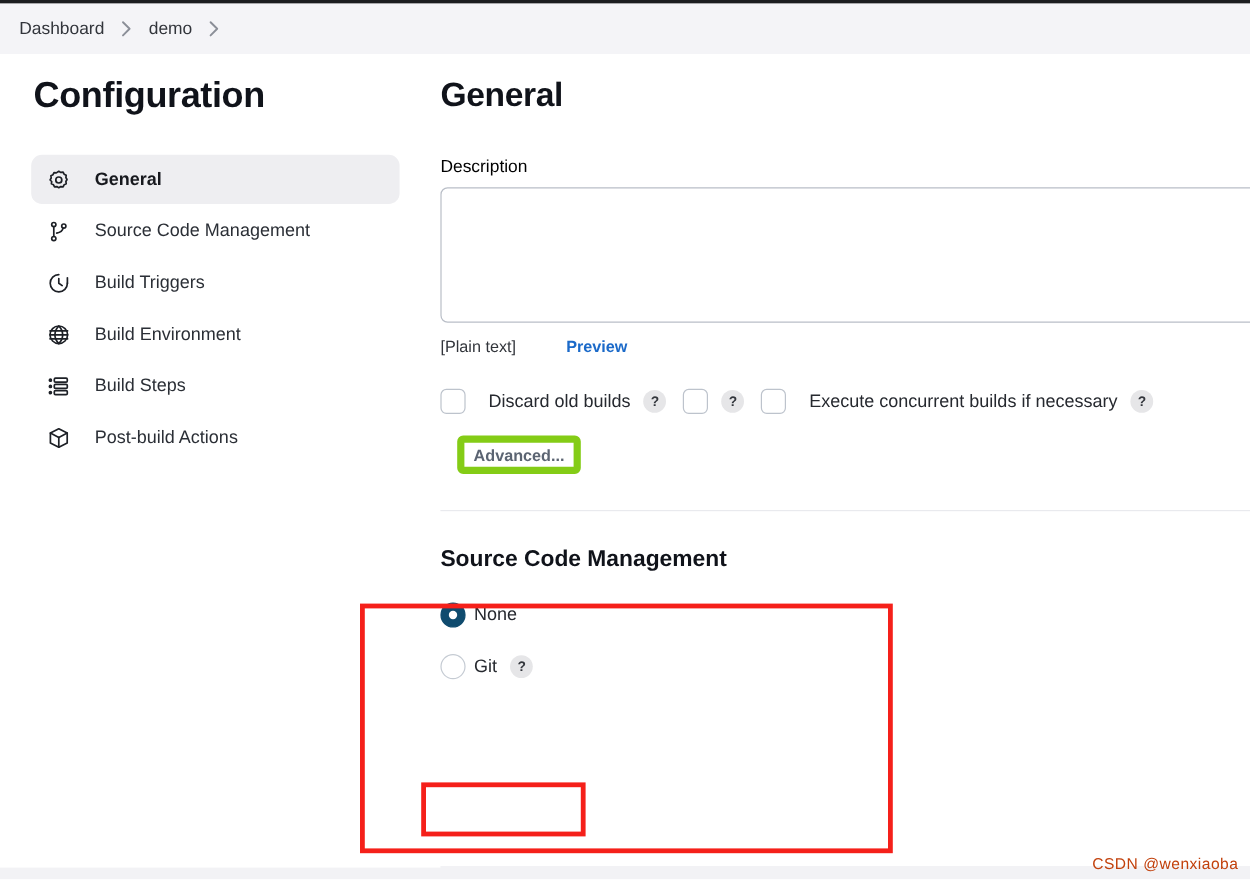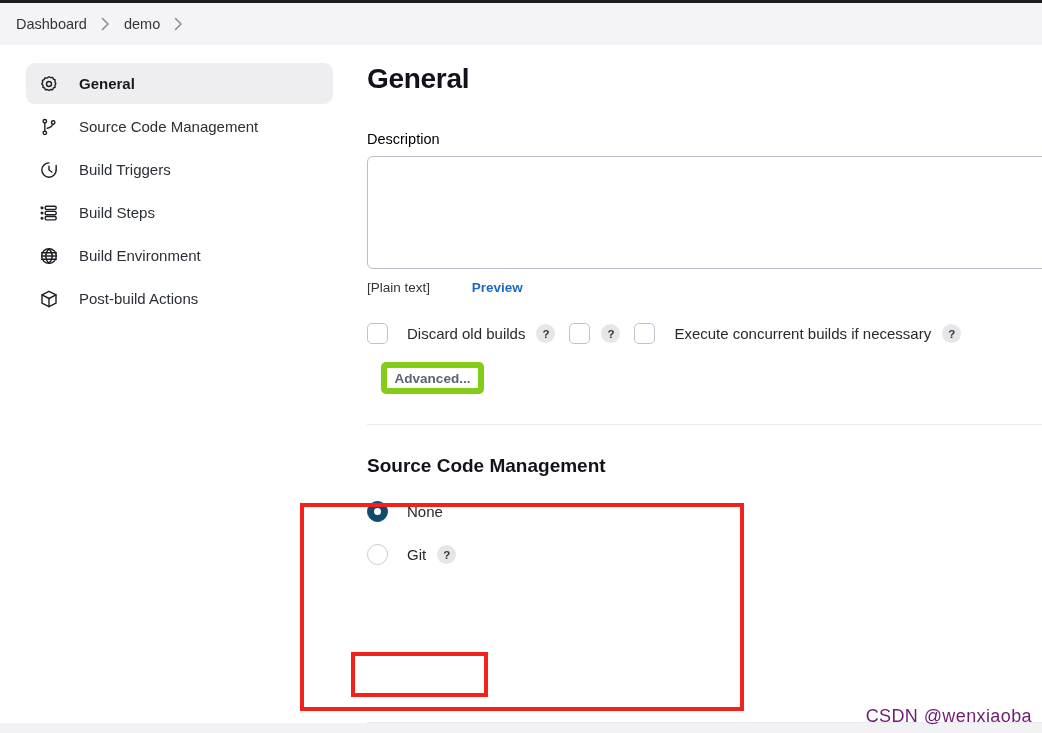--- a/index.html
+++ b/index.html
@@ -220,21 +220,21 @@
   .radio.on::after {
     content: "";
     width: 7px; height: 7px;
     border-radius: 50%;
     background: #ffffff;
   }
   .radio.off { background: #fff; border: 1.6px solid #c5cbd3; }
   .radio-label {
     font-size: 15px;
     color: #26292f;
-    margin-left: 19px;
+    margin-left: 7px;
     white-space: nowrap;
   }
   .divider-bottom {
     position: absolute;
     left: 12px; top: 677px;
     width: 680px; height: 1px;
     background: #e9eaee;
   }
 
   
@@ -252,22 +252,22 @@
     pointer-events: none;
     background: transparent;
   }
   .annot-outer { left: 300px; top: 503px; width: 444px; height: 208px; }
   .annot-inner { left: 351px; top: 652px; width: 137px; height: 45px; }
 
   
   .watermark {
     position: absolute;
     right: 10px; bottom: 6px;
-    font-size: 18px;
-    color: #701a75;
+    font-size: 13px;
+    color: #c2410c;
     letter-spacing: 0.4px;
     user-select: none;
   }
 </style>
 </head>
 <body>
 
 <div id="app">
 
   <div class="top-strip"></div>
@@ -283,20 +283,21 @@
     <span class="crumb-sep">
       <svg width="9" height="14" viewBox="0 0 9 14" fill="none" stroke="#8b8f98" stroke-width="1.6" stroke-linecap="round" stroke-linejoin="round">
           <polyline points="1.5,1.5 7,7 1.5,12.5"></polyline>
         </svg>
     </span>
   </div>
 
   <div class="body-wrap">
 
     <div class="sidebar">
+      <div class="sidebar-title">Configuration</div>
 
       <div class="nav-list">
 
         <div class="nav-item active">
           <span class="nav-icon">
             <svg width="20" height="20" viewBox="0 0 24 24" fill="none" stroke="#1d2026" stroke-width="1.7" stroke-linecap="round" stroke-linejoin="round">
               <path d="M12 3.3l2 1.1 2.3-.3 1 2.1 2.1 1-.3 2.3 1.1 2-1.1 2 .3 2.3-2.1 1-1 2.1-2.3-.3-2 1.1-2-1.1-2.3.3-1-2.1-2.1-1 .3-2.3L3.3 12l1.1-2-.3-2.3 2.1-1 1-2.1 2.3.3z"></path>
               <circle cx="12" cy="12" r="3"></circle>
             </svg>
           </span>
@@ -318,51 +319,51 @@
 
         <div class="nav-item">
           <span class="nav-icon">
             <svg width="20" height="20" viewBox="0 0 24 24" fill="none" stroke="#1d2026" stroke-width="1.7" stroke-linecap="round" stroke-linejoin="round">
               <path d="M12 3.4a8.6 8.6 0 1 0 8.6 8.6"></path>
               <path d="M20.6 12V6.6"></path>
               <path d="M12 7.4V12l3.4 2.4"></path>
             </svg>
           </span>
           <span class="nav-label">Build Triggers</span>
+        </div>
+
+        <div class="nav-item">
+          <span class="nav-icon">
+            <svg width="20" height="20" viewBox="0 0 24 24" fill="none" stroke="#1d2026" stroke-width="1.7" stroke-linecap="round" stroke-linejoin="round">
+              <circle cx="12" cy="12" r="8.8"></circle>
+              <path d="M3.2 12h17.6"></path>
+              <path d="M3.2 8h17.6M3.2 16h17.6"></path>
+              <path d="M12 3.2c2.6 2.6 3.9 5.6 3.9 8.8s-1.3 6.2-3.9 8.8c-2.6-2.6-3.9-5.6-3.9-8.8S9.4 5.8 12 3.2z"></path>
+            </svg>
+          </span>
+          <span class="nav-label">Build Environment</span>
         </div>
 
         <div class="nav-item">
           <span class="nav-icon">
             <svg width="20" height="20" viewBox="0 0 24 24" fill="none" stroke="#1d2026" stroke-width="1.7" stroke-linecap="round" stroke-linejoin="round">
               <rect x="7.5" y="3.8" width="13" height="4" rx="1.2"></rect>
               <rect x="7.5" y="10" width="13" height="4" rx="1.2"></rect>
               <rect x="7.5" y="16.2" width="13" height="4" rx="1.2"></rect>
               <circle cx="3.6" cy="5.8" r="1"></circle>
               <circle cx="3.6" cy="12" r="1"></circle>
               <circle cx="3.6" cy="18.2" r="1"></circle>
             </svg>
           </span>
           <span class="nav-label">Build Steps</span>
         </div>
 
         <div class="nav-item">
           <span class="nav-icon">
             <svg width="20" height="20" viewBox="0 0 24 24" fill="none" stroke="#1d2026" stroke-width="1.7" stroke-linecap="round" stroke-linejoin="round">
-              <circle cx="12" cy="12" r="8.8"></circle>
-              <path d="M3.2 12h17.6"></path>
-              <path d="M3.2 8h17.6M3.2 16h17.6"></path>
-              <path d="M12 3.2c2.6 2.6 3.9 5.6 3.9 8.8s-1.3 6.2-3.9 8.8c-2.6-2.6-3.9-5.6-3.9-8.8S9.4 5.8 12 3.2z"></path>
-            </svg>
-          </span>
-          <span class="nav-label">Build Environment</span>
-        </div>
-
-        <div class="nav-item">
-          <span class="nav-icon">
-            <svg width="20" height="20" viewBox="0 0 24 24" fill="none" stroke="#1d2026" stroke-width="1.7" stroke-linecap="round" stroke-linejoin="round">
               <path d="M12 2.8l8.4 4.3v9.8L12 21.2 3.6 16.9V7.1z"></path>
               <path d="M3.6 7.1L12 11.4l8.4-4.3"></path>
               <path d="M12 11.4v9.8"></path>
             </svg>
           </span>
           <span class="nav-label">Post-build Actions</span>
         </div>
 
       </div>
     </div>

